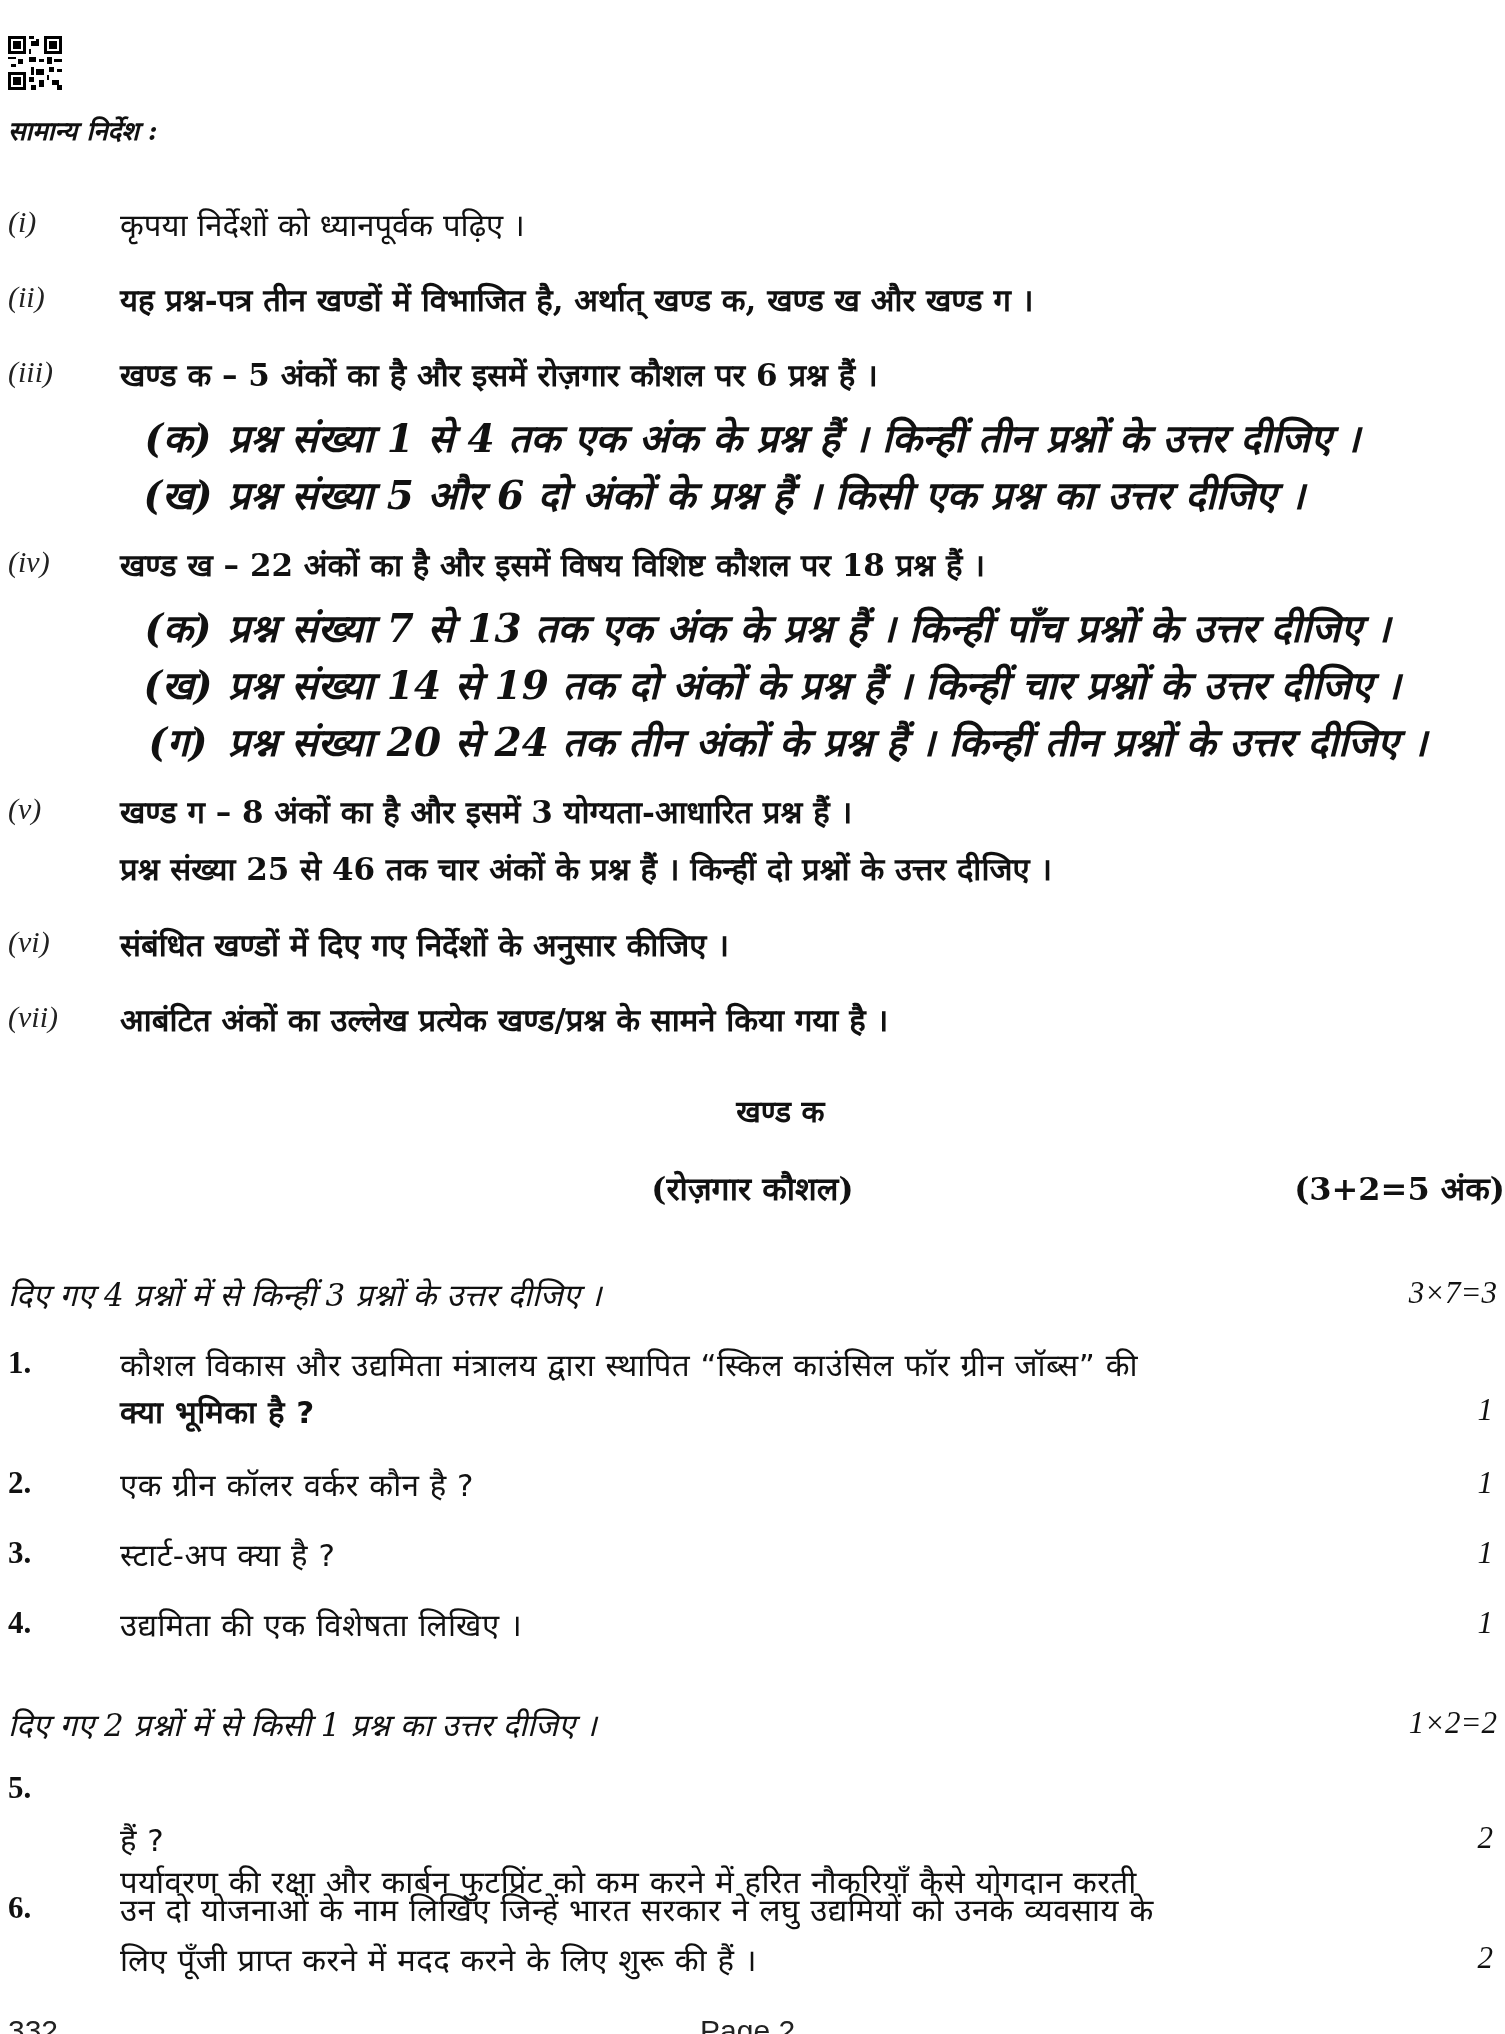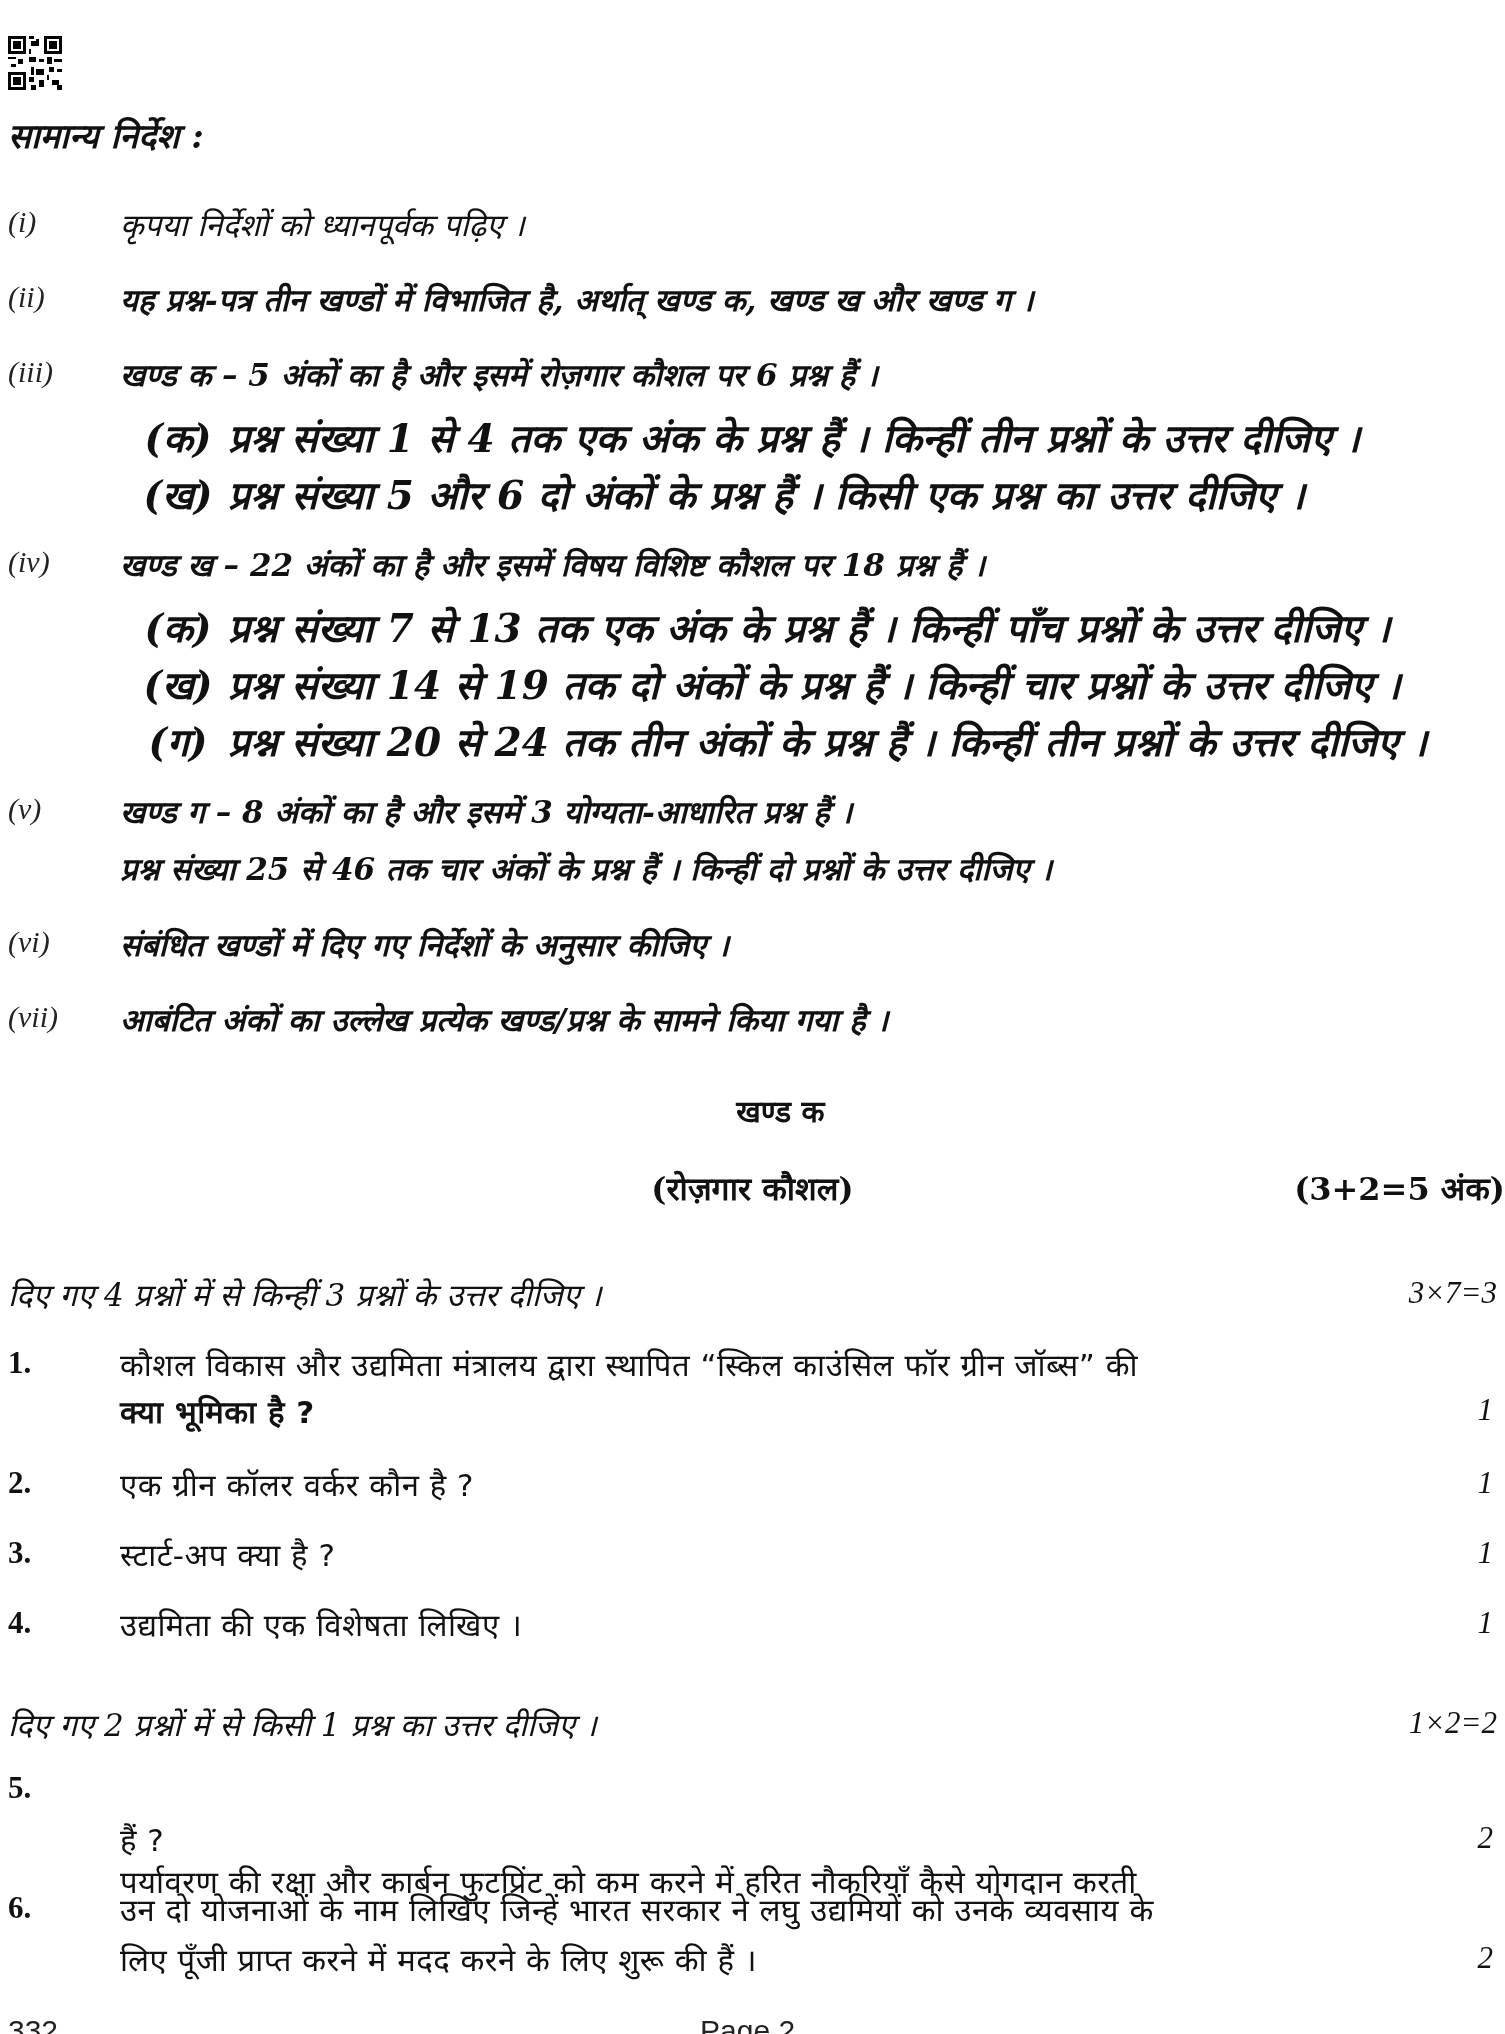--- a/index.html
+++ b/index.html
@@ -4,24 +4,24 @@
   <style>
     * { box-sizing: border-box; margin: 0; padding: 0; }
     html, body { width: 1505px; height: 2034px; background: #ffffff; overflow: hidden; }
     body { position: relative; color: #111111; font-family: "DejaVu Serif", "Liberation Serif", serif; }
 
     .abs { position: absolute; white-space: nowrap; }
 
     
     .qr { position: absolute; left: 8px; top: 36px; width: 54px; height: 54px; }
 
-    .gen-heading { left: 8px; top: 112px; font-size: 34px; font-style: italic; font-weight: bold; text-align: center; }
+    .gen-heading { left: 8px; top: 112px; font-size: 26px; font-style: italic; font-weight: bold; text-align: center; }
 
     .inst-num { left: 8px; font-size: 30px; font-style: italic; font-family: "Liberation Serif", serif; color: #222; }
-    .inst-text { left: 120px; font-size: 31px; font-style: italic; }
+    .inst-text { left: 120px; font-size: 31px; }
     .inst-sub { left: 128px; font-size: 39px; font-style: italic; text-align: center; }
     .inst-sub .mk { display: inline-block; width: 100px; }
 
     .sec-title { left: 0; width: 1505px; text-align: center; font-size: 30px; font-weight: bold; margin-left: 28px; }
     .sec-sub { left: 0; width: 1505px; text-align: center; font-size: 32px; font-weight: bold; }
     .sec-marks { right: 0; font-size: 32px; font-weight: bold; }
 
     .grp-inst { left: 8px; font-size: 31px; font-style: italic; }
     .grp-marks { right: 8px; font-size: 31px; font-style: italic; font-family: "Liberation Serif", serif; }
 

